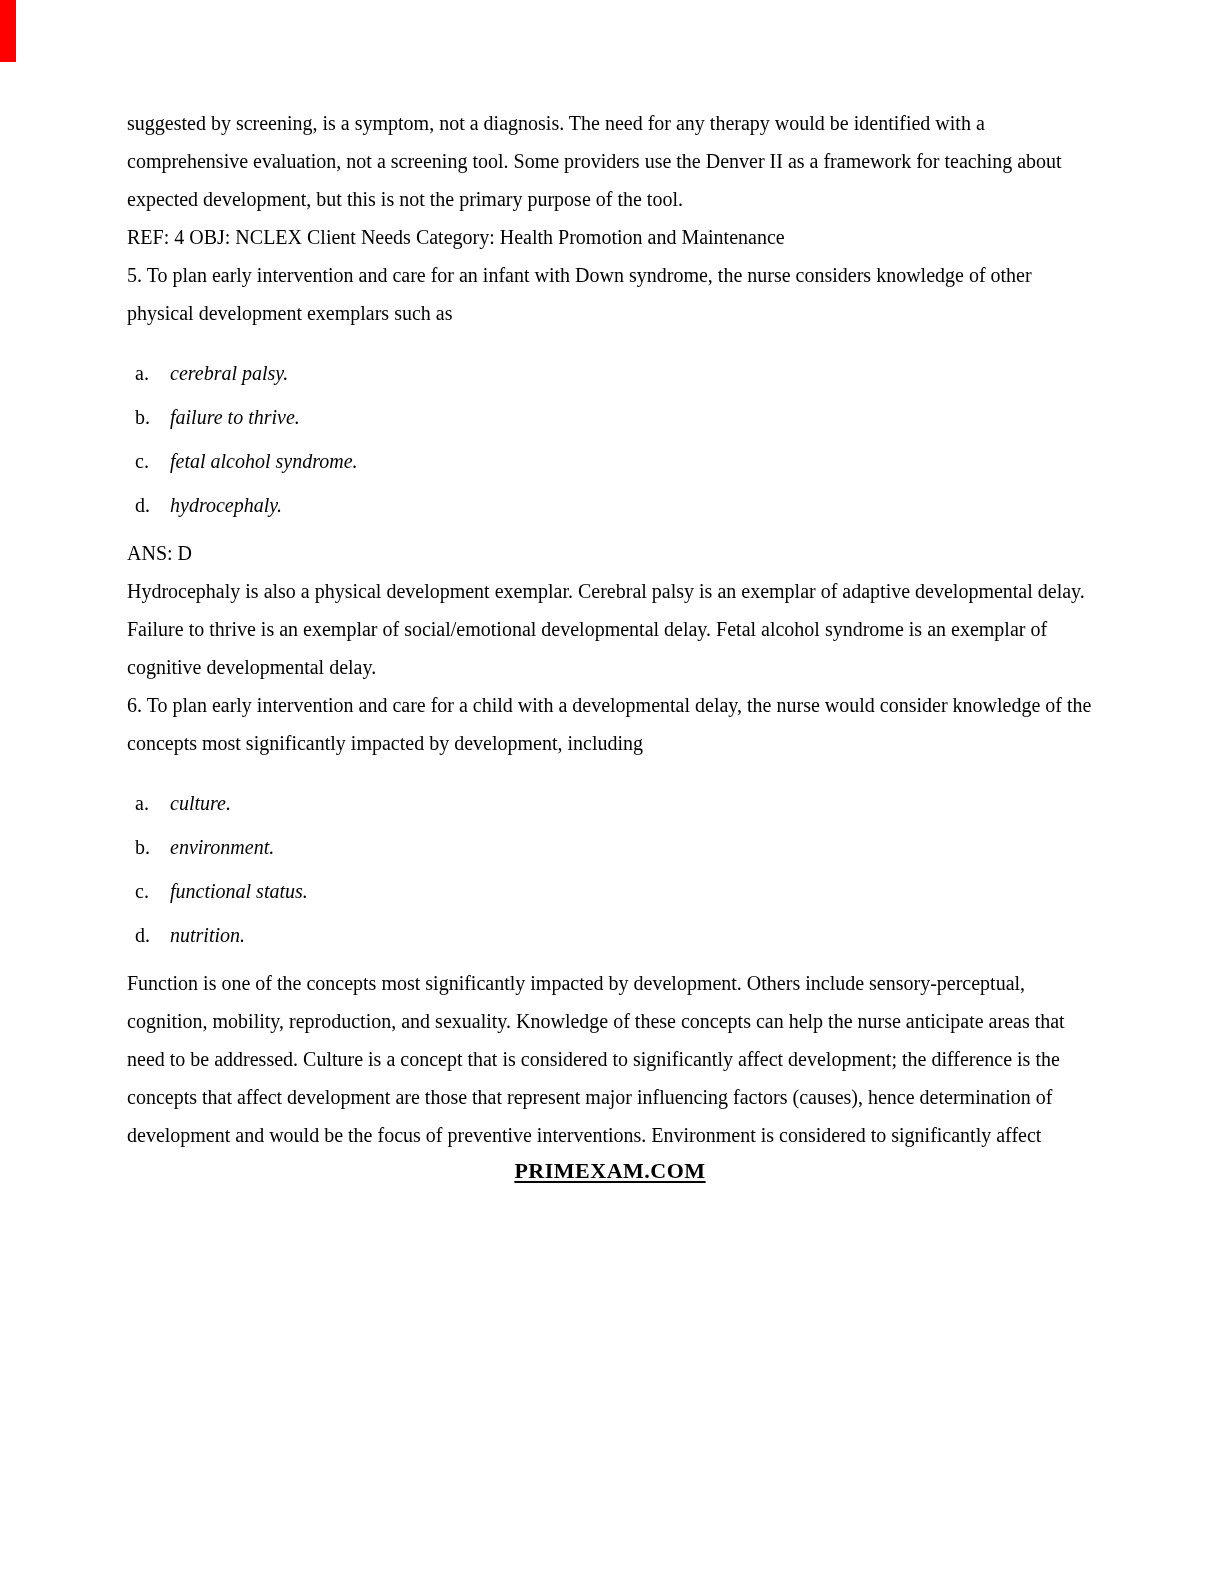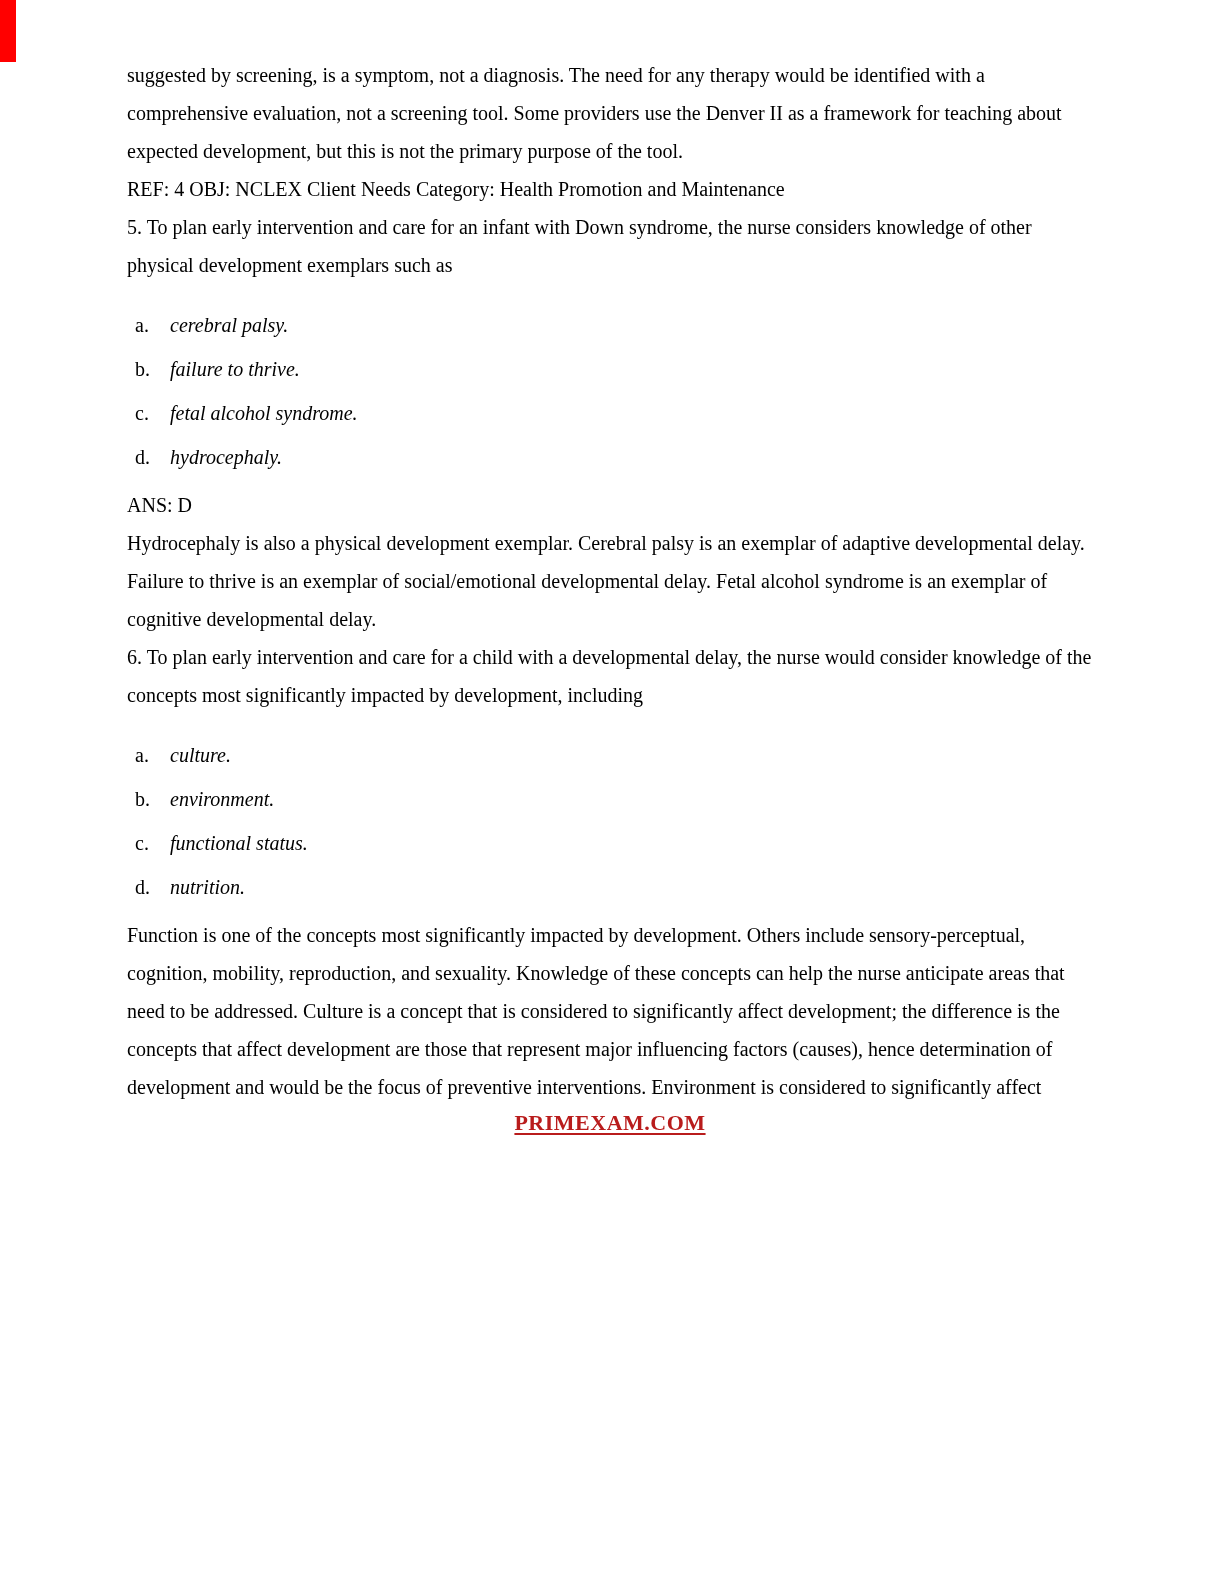--- a/index.html
+++ b/index.html
@@ -21,21 +21,21 @@
     position: absolute;
     left: 0;
     top: 0;
     width: 16px;
     height: 62px;
     background: #ff0000;
   }
   .content {
     width: 966px;
     margin-left: 127px;
-    padding-top: 56px;
+    padding-top: 104px;
   }
   p.para {
     margin: 0;
     line-height: 38px;
     text-align: left;
   }
   .mt-ref1 { margin-top: 14px; }
   .mt-q    { margin-top: 34px; }
   .mt-opts { margin-top: 26px; }
   .mt-ans  { margin-top: 34px; }
@@ -127,17 +127,17 @@
       <div class="option">
         <span class="opt-letter">d.</span>
         <span class="opt-text">nutrition.</span>
       </div>
     </div>
 
 
     <p class="para mt-rat">Function is one of the concepts most significantly impacted by development. Others include sensory-perceptual, cognition, mobility, reproduction, and sexuality. Knowledge of these concepts can help the nurse anticipate areas that need to be addressed. Culture is a concept that is considered to significantly affect development; the difference is the concepts that affect development are those that represent major influencing factors (causes), hence determination of development and would be the focus of preventive interventions. Environment is considered to significantly affect</p>
 
     <div class="footer">
-      <a style="color: #b91c1c;">PRIMEXAM.COM</a>
+      <a style="color: #000000;">PRIMEXAM.COM</a>
     </div>
 
   </div>
 </div>
 
 </body></html>

